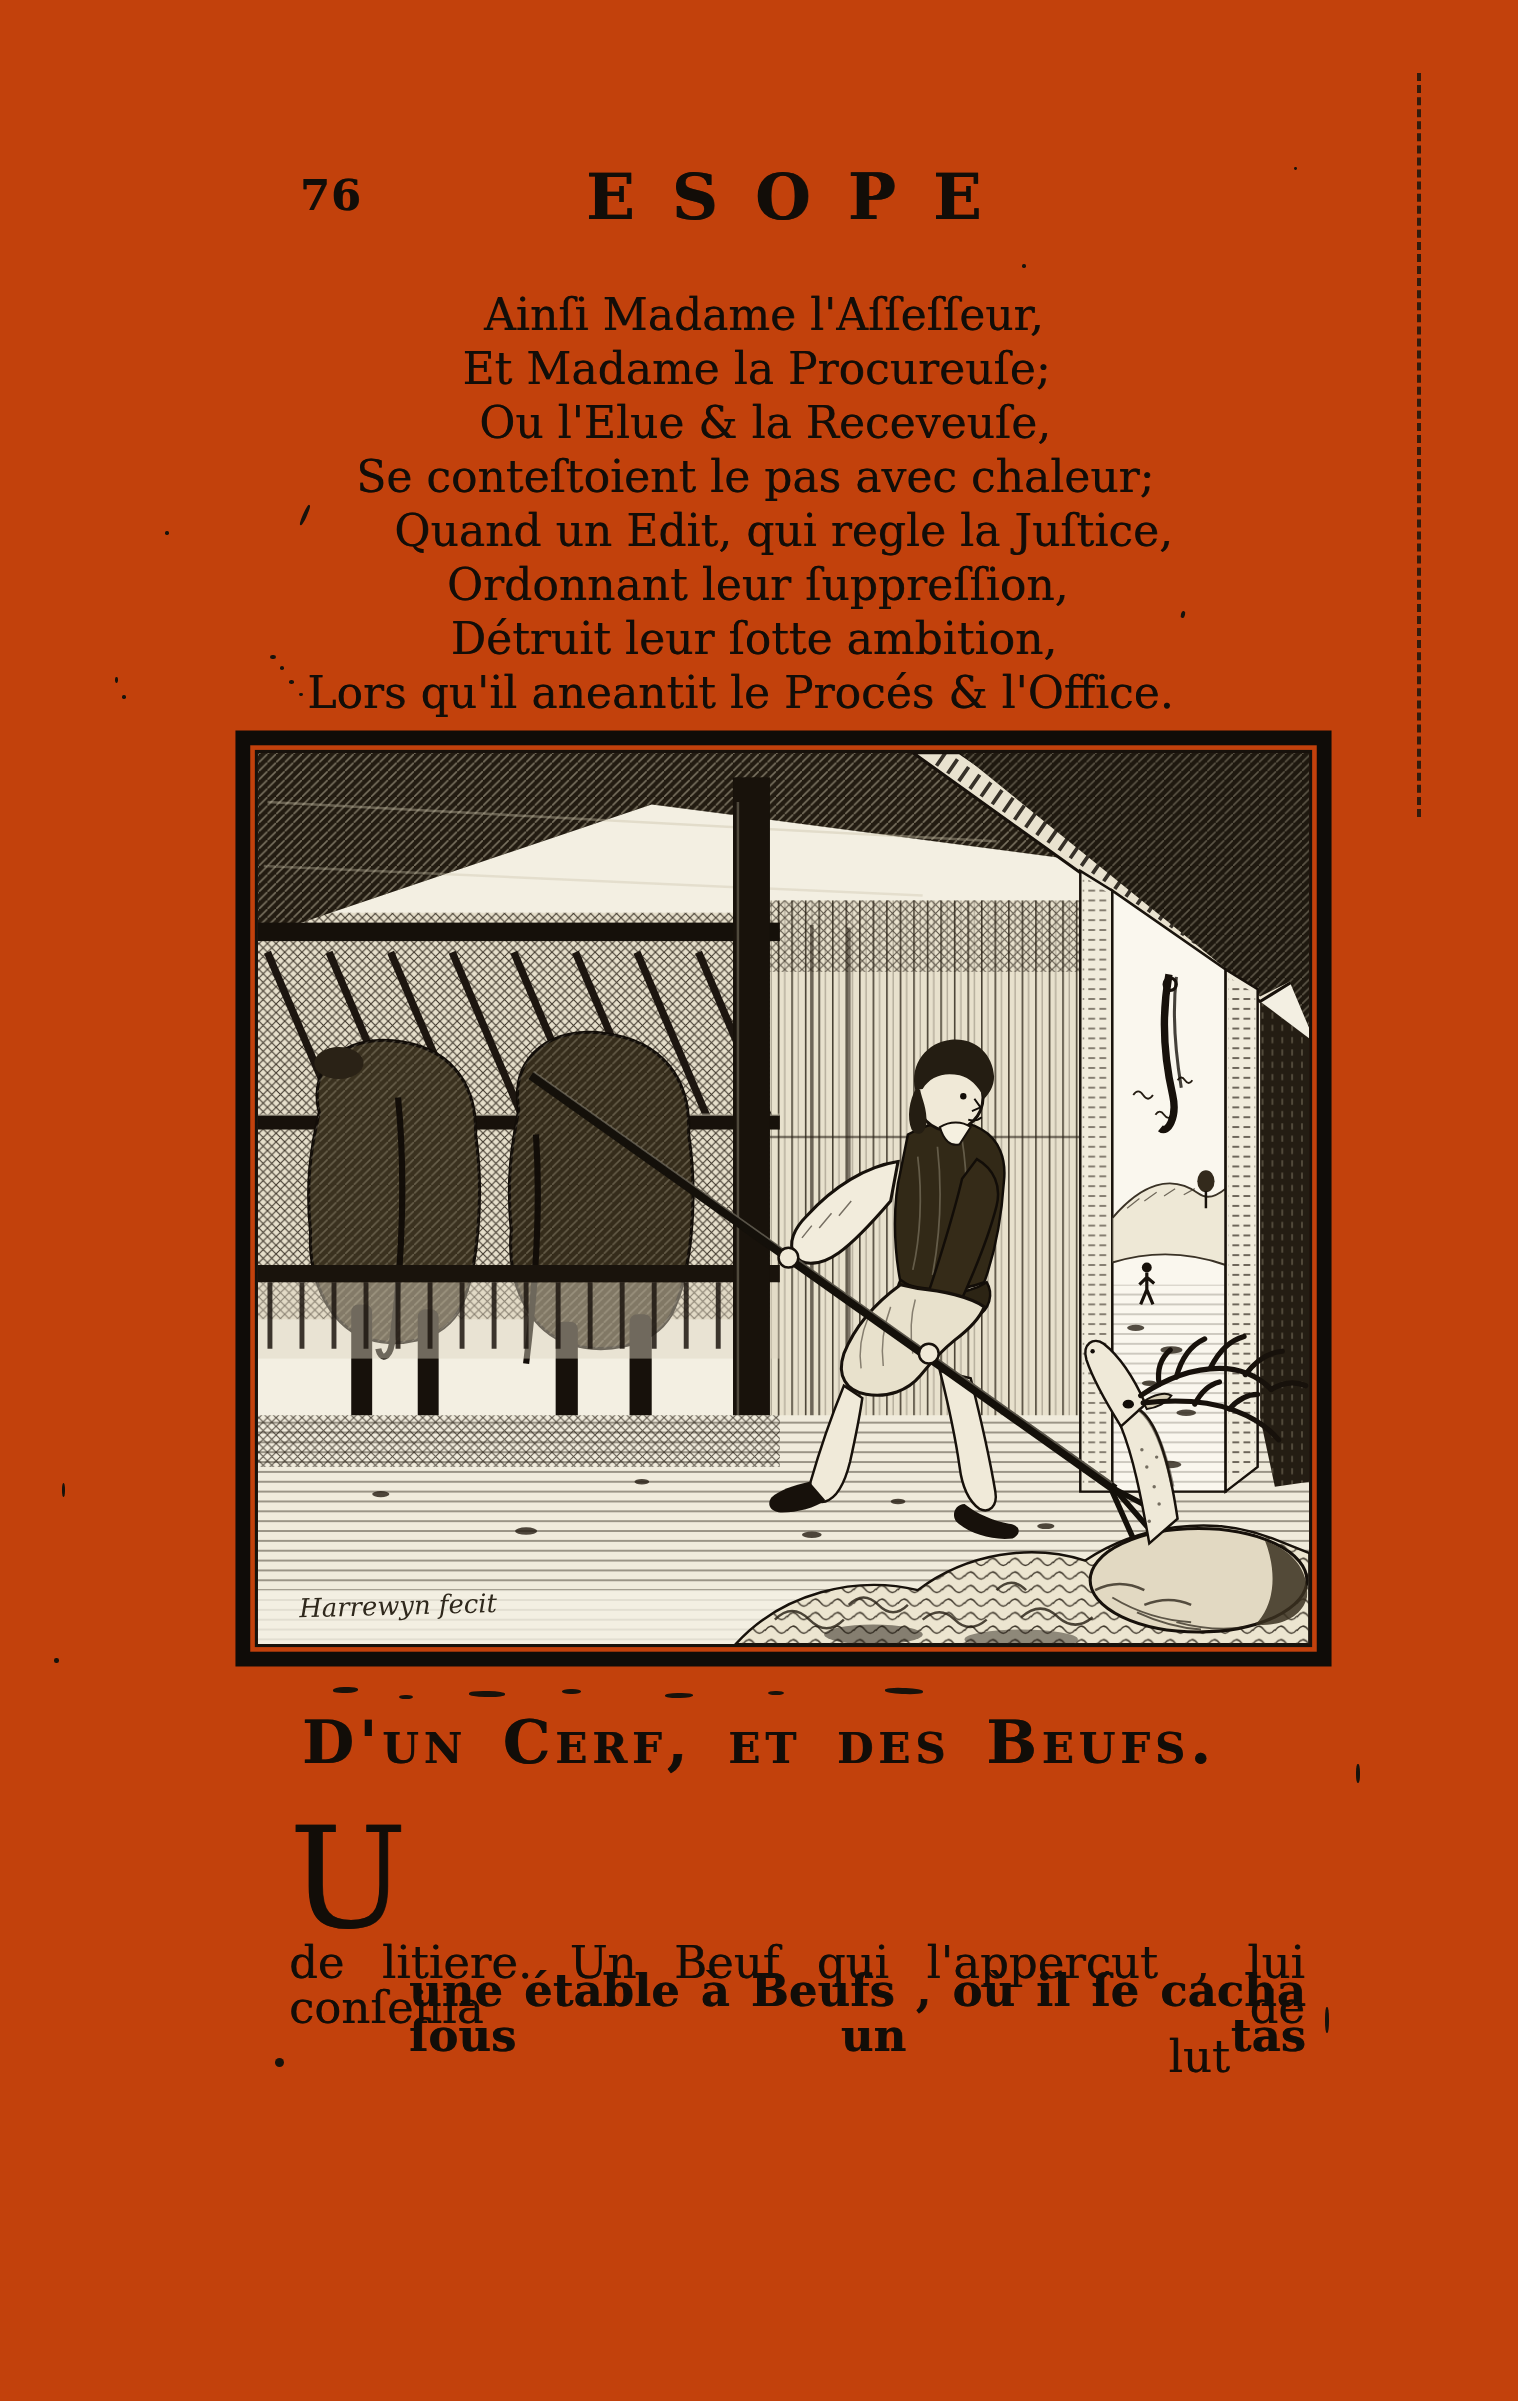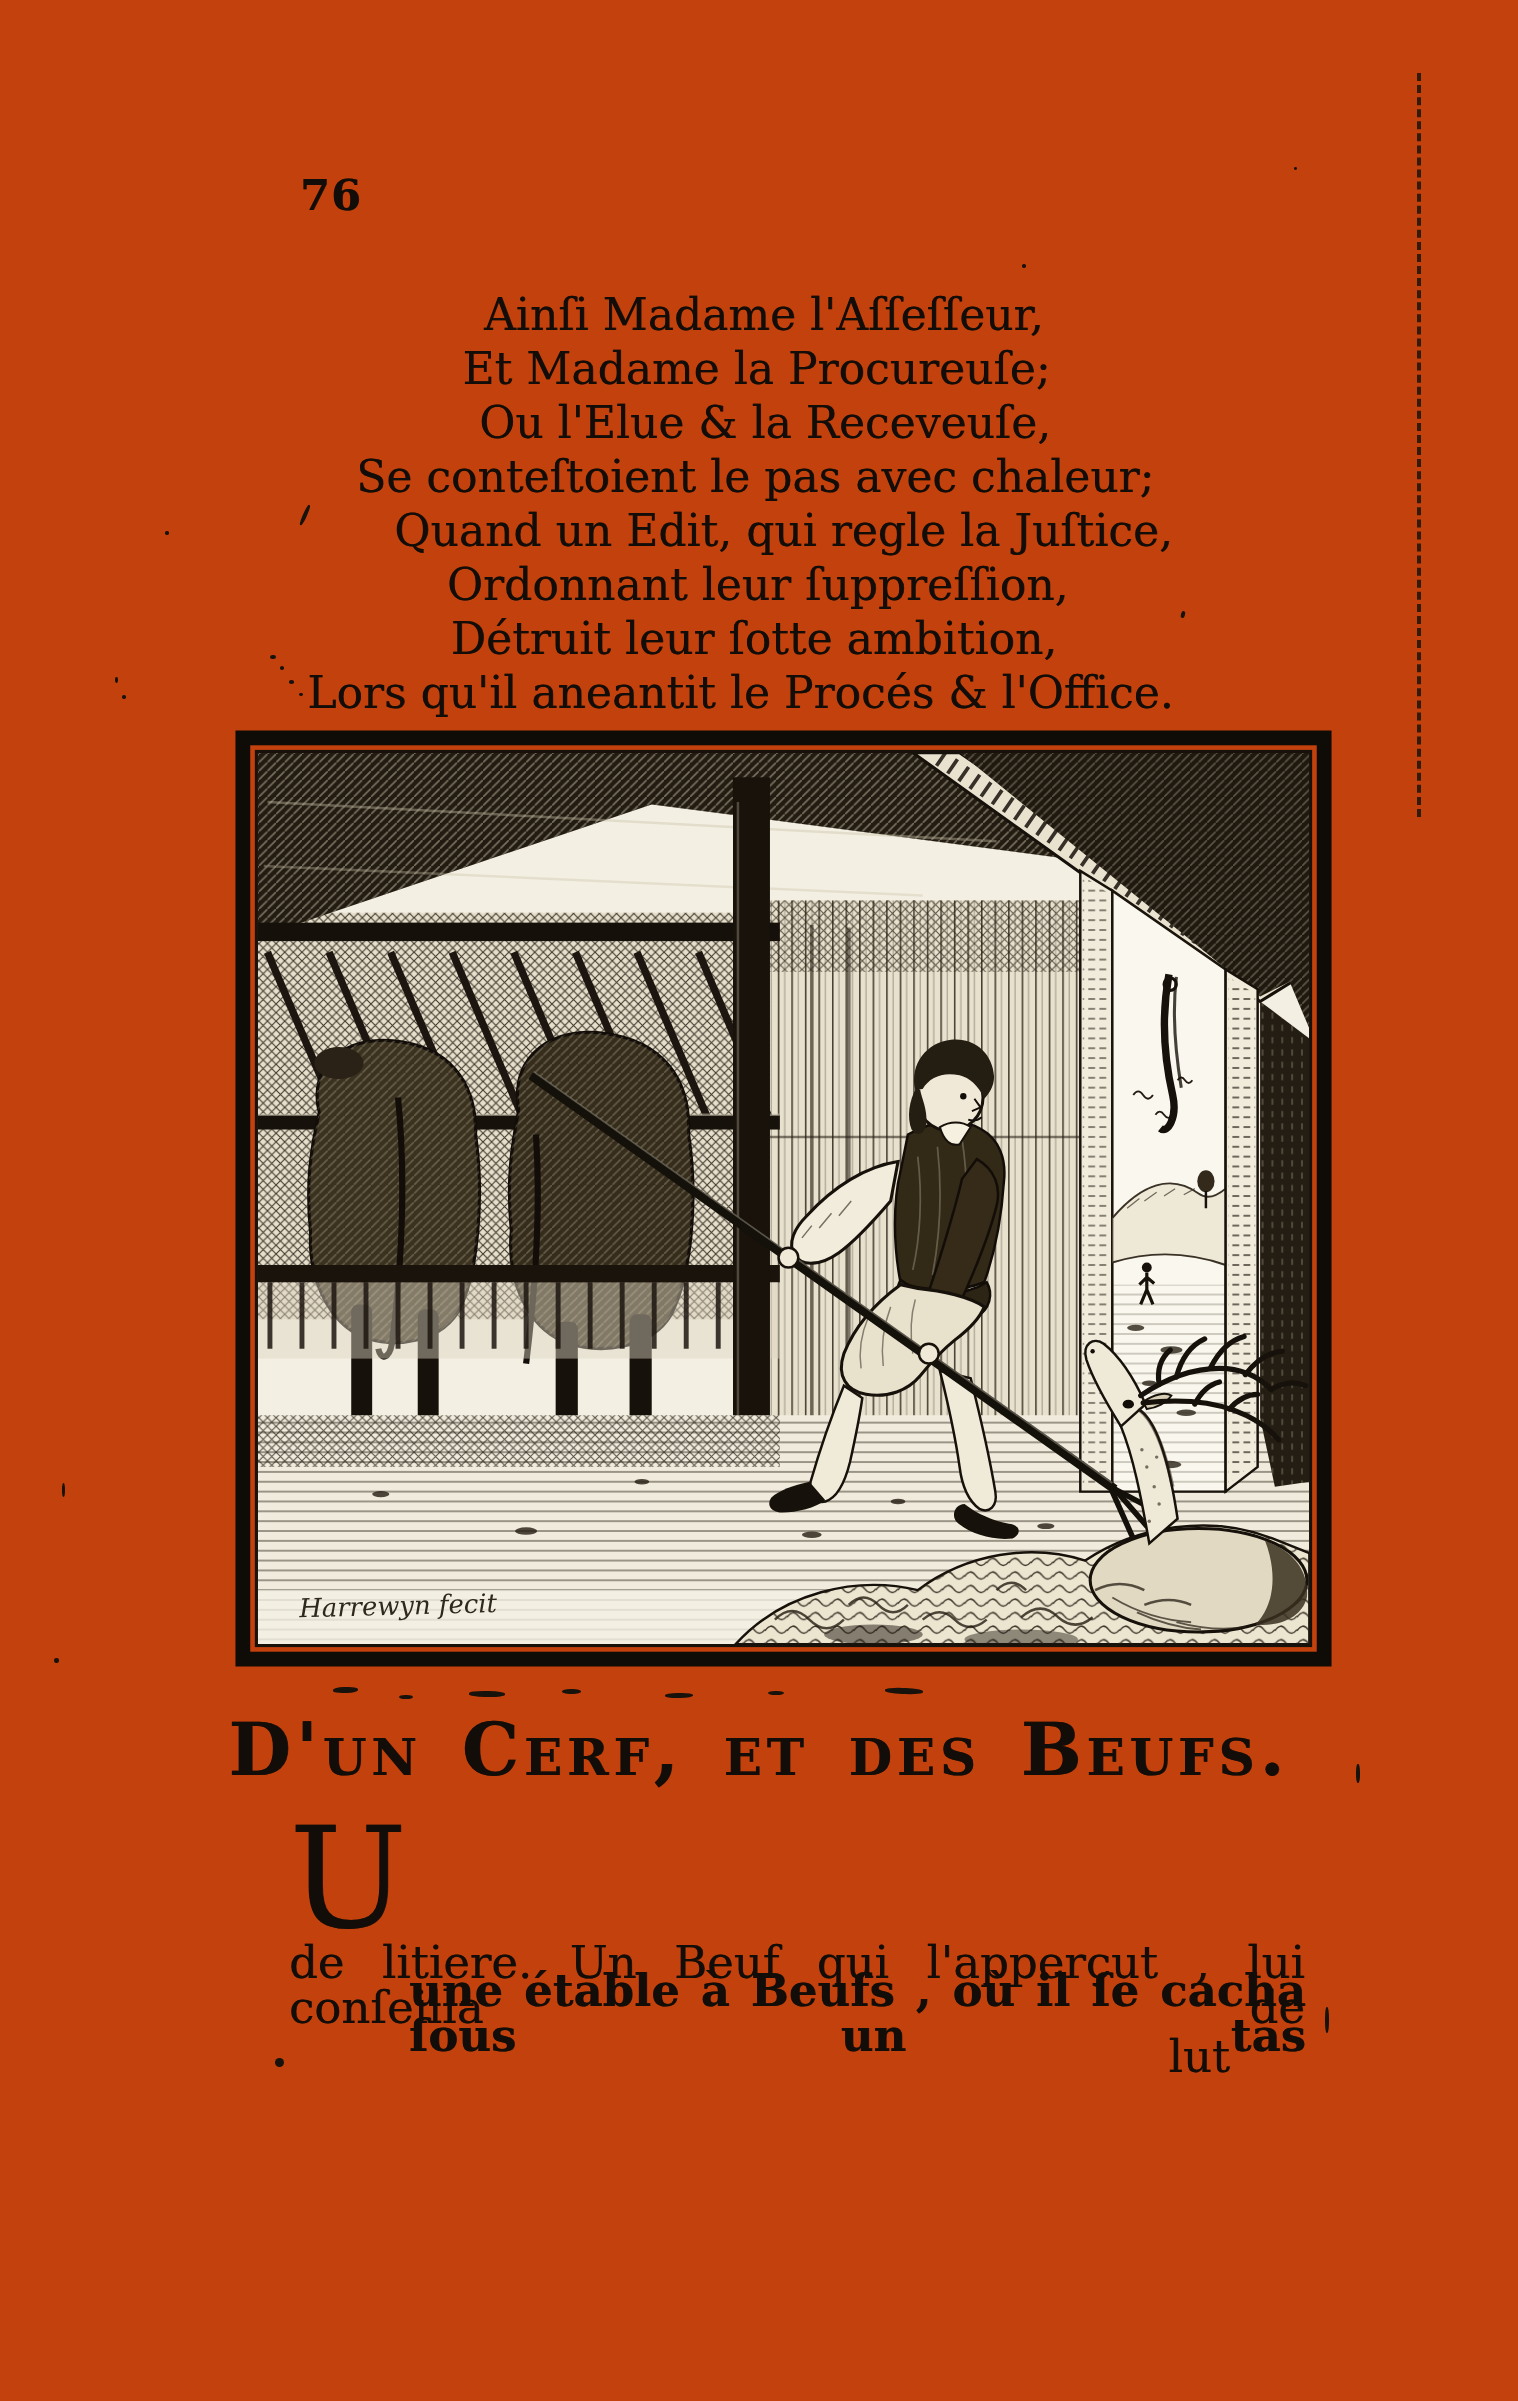--- a/index.html
+++ b/index.html
@@ -13,40 +13,41 @@
   .poem-line:nth-child(1){transform:translateX(4.9px);}
   .poem-line:nth-child(2){transform:translateX(-2.5px);}
   .poem-line:nth-child(3){transform:translateX(6.2px);}
   .poem-line:nth-child(4){transform:translateX(-3.7px);}
   .poem-line:nth-child(5){transform:translateX(1.2px);padding-left:47px;}
   .poem-line:nth-child(6){transform:translateX(-1.2px);}
   .poem-line:nth-child(7){transform:translateX(-4.9px);}
   .poem-line:nth-child(8){transform:translateX(-18.5px);}
   .engraving-wrap{position:absolute;left:233px;top:728px;width:1101px;height:941px;}
   .fable-title{position:absolute;left:0;top:1707px;width:1518px;text-align:center;
-               font-size:72px;font-variant:small-caps;font-weight:600;letter-spacing:4.9px;word-spacing:9.9px;}
+               font-size:60px;font-variant:small-caps;font-weight:600;letter-spacing:4.9px;word-spacing:9.9px;}
   .drop-cap{position:absolute;left:289px;top:1809px;font-size:140px;line-height:1;font-weight:500;}
   .fable-line{position:absolute;font-size:45px;line-height:1;white-space:normal;
               text-align:justify;text-align-last:justify;}
   .fl-1{left:409px;top:1826px;width:897px;}
   .fl-2{left:409px;top:1968px;width:897px;font-weight:bold;}
   .fl-3{left:289px;top:1940px;width:1016px;}
   .fl-4{left:289px;top:1996px;width:1016px;}
   .catchword{position:absolute;right:288px;top:2030px;font-size:45px;}
   .gutter-line{position:absolute;left:1417px;top:73px;height:744px;width:0;
                border-left:4.3px dashed #1a150e;opacity:.85;}
   .speck{position:absolute;background:#17120b;border-radius:45%;}
   .bullet{position:absolute;left:275px;top:2058px;width:9.2px;height:9.2px;border-radius:50%;background:#17120b;}
 </style>
 </head>
 <body>
 
 <div class="page">
 
   <div class="folio ink">76</div>
+  <div class="running-title ink">ESOPE</div>
 
   <div class="poem">
     <div class="poem-line ink">Ainſi Madame l'Aſſeſſeur,</div>
     <div class="poem-line ink">Et Madame la Procureuſe;</div>
     <div class="poem-line ink">Ou l'Elue &amp; la Receveuſe,</div>
     <div class="poem-line ink">Se conteſtoient le pas avec chaleur;</div>
     <div class="poem-line ink">Quand un Edit, qui regle la Juſtice,</div>
     <div class="poem-line ink">Ordonnant leur ſuppreſſion,</div>
     <div class="poem-line ink">Détruit leur ſotte ambition,</div>
     <div class="poem-line ink">Lors qu'il aneantit le Procés &amp; l'Office.</div>

